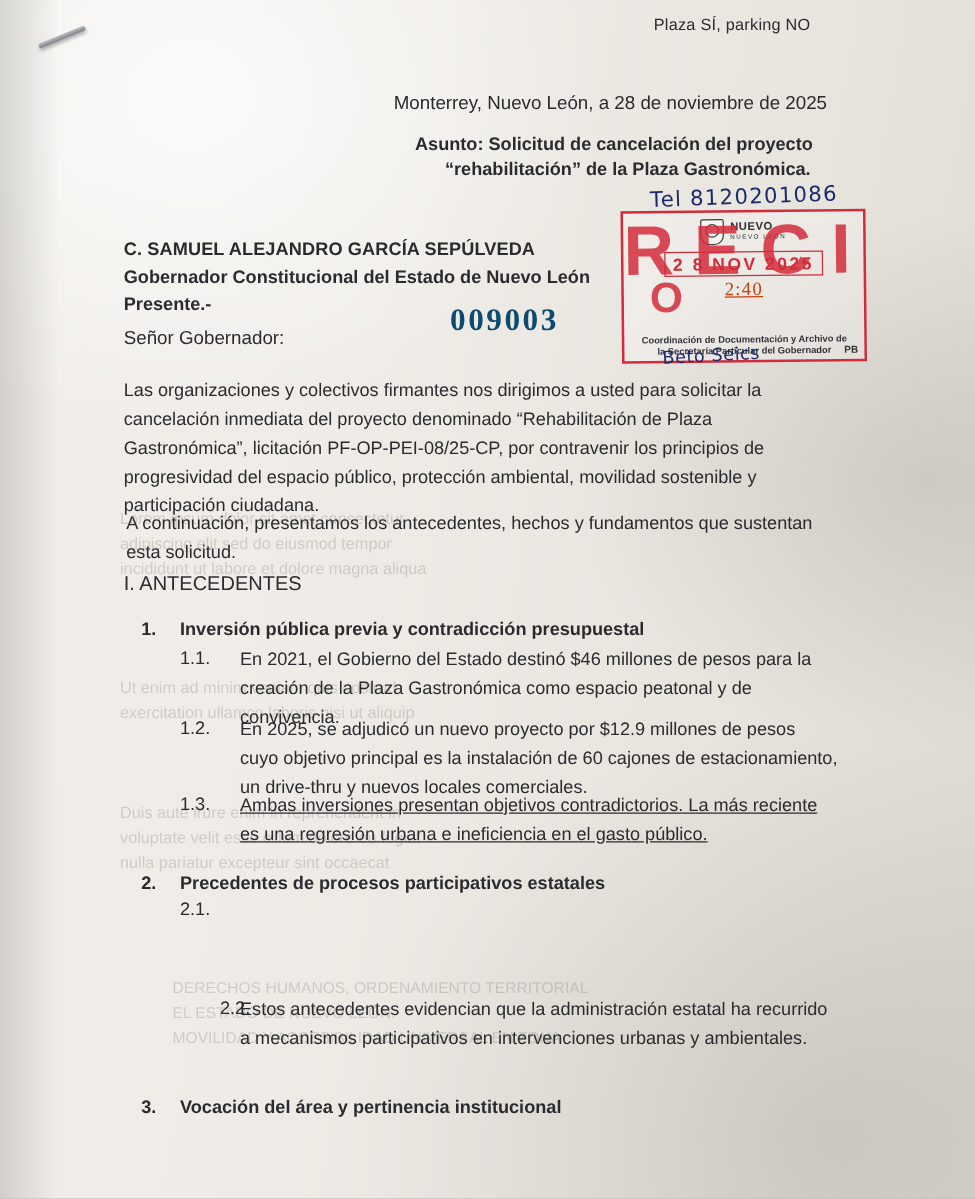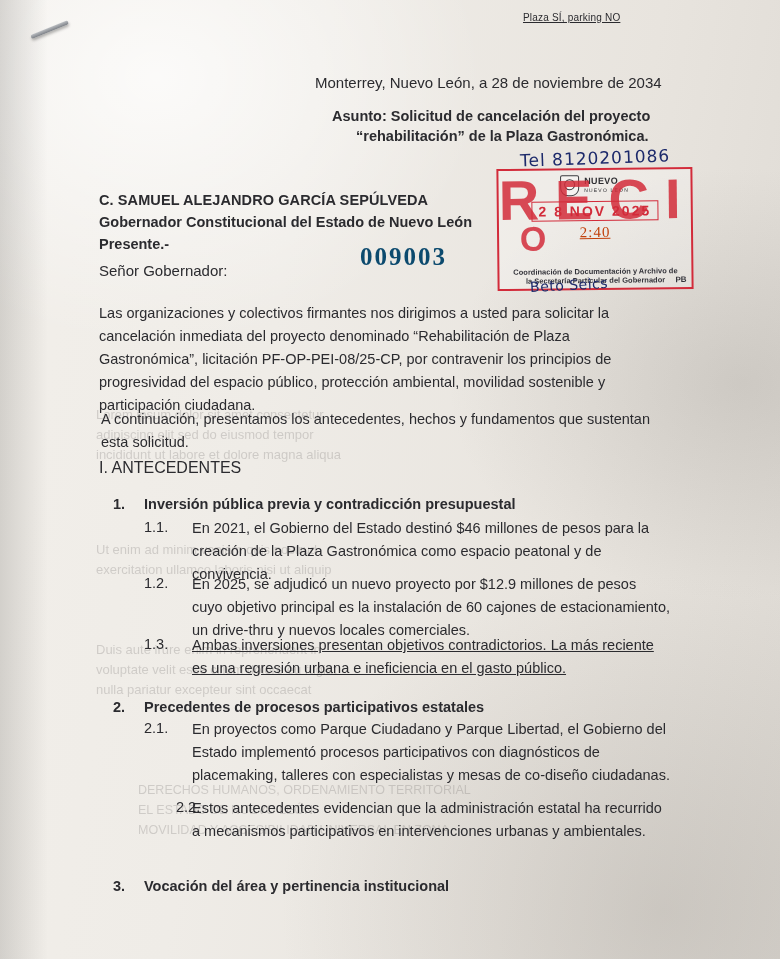--- a/index.html
+++ b/index.html
@@ -52,23 +52,22 @@
   .content {
     position: absolute;
     inset: 0;
     padding: 0;
   }
   .line {
     position: absolute;
     white-space: pre-wrap;
   }
   .t-hdr {
-    font-size: 10px;
+    font-size: 13px;
     letter-spacing: 0.2px;
-    text-decoration: underline;
   }
   .t-body {
     font-size: 14.5px;
     line-height: 21px;
   }
   .bold { font-weight: 700; }
   .blk { position: absolute; }
   .faint {
     color: rgba(90,88,86,0.22);
     font-size: 13px;
@@ -244,21 +243,21 @@
       <div>nulla pariatur excepteur sint occaecat</div>
     </div>
     <div class="blk faint" style="left:138px; top:780px; width:600px; font-size:12.5px;">
       <div>DERECHOS HUMANOS, ORDENAMIENTO TERRITORIAL</div>
       <div>EL ESTADO DE NUEVO LEÓN.</div>
       <div>MOVILIDAD Y ACCESIBILIDAD UNIVERSAL EN ZONA</div>
     </div>
 
     <div class="line t-hdr" style="left:523px; top:12px;">Plaza SÍ, parking NO</div>
 
-    <div class="line t-body" style="left:315px; top:72px; font-size:15px;">Monterrey, Nuevo León, a 28 de noviembre de 2034</div>
+    <div class="line t-body" style="left:315px; top:72px; font-size:15px;">Monterrey, Nuevo León, a 28 de noviembre de 2025</div>
 
     <div class="line t-body bold" style="left:332px; top:106px; font-size:14.5px;">Asunto: Solicitud de cancelación del proyecto</div>
     <div class="line t-body bold" style="left:356px; top:126px; font-size:14.5px;">“rehabilitación” de la Plaza Gastronómica.</div>
 
     <div class="line t-body bold" style="left:99px; top:212px; font-size:14.5px;">Gobernador Constitucional del Estado de Nuevo León</div>
     <div class="line t-body bold" style="left:99px; top:190px; font-size:14.5px; letter-spacing:0.1px;">C. SAMUEL ALEJANDRO GARCÍA SEPÚLVEDA</div>
     <div class="line t-body bold" style="left:99px; top:234px; font-size:14.5px;">Presente.-</div>
 
     <div class="folio">009003</div>
 
@@ -279,21 +278,20 @@
     <div class="sub-num t-body" style="left:144px; top:573px;">1.2.</div>
     <div class="blk t-body" style="left:192px; top:573px; width:478px; line-height:23px;">En 2025, se adjudicó un nuevo proyecto por $12.9 millones de pesos cuyo objetivo principal es la instalación de 60 cajones de estacionamiento, un drive-thru y nuevos locales comerciales.</div>
 
     <div class="sub-num t-body" style="left:144px; top:634px;">1.3.</div>
     <div class="blk t-body" style="left:192px; top:634px; width:478px; line-height:23px;text-decoration:underline;">Ambas inversiones presentan objetivos contradictorios. La más reciente es una regresión urbana e ineficiencia en el gasto público.</div>
 
     <div class="num t-body" style="left:113px; top:697px; font-size:14.5px;">2.</div>
     <div class="blk t-body bold" style="left:144px; top:697px; width:520px;">Precedentes de procesos participativos estatales</div>
 
     <div class="sub-num t-body" style="left:144px; top:718px;">2.1.</div>
-    <div class="blk t-body" style="left:192px; top:718px; width:478px; line-height:23px;">En proyectos como Parque Ciudadano y Parque Libertad, el Gobierno del Estado implementó procesos participativos con diagnósticos de placemaking, talleres con especialistas y mesas de co-diseño ciudadanas.</div>
 
     <div class="sub-num t-body" style="left:144px; top:797px;margin-left:32px;">2.2.</div>
     <div class="blk t-body" style="left:192px; top:797px; width:478px; line-height:23px;">Estos antecedentes evidencian que la administración estatal ha recurrido a mecanismos participativos en intervenciones urbanas y ambientales.</div>
 
     <div class="num t-body" style="left:113px; top:876px; font-size:14.5px;">3.</div>
     <div class="blk t-body bold" style="left:144px; top:876px; width:520px;">Vocación del área y pertinencia institucional</div>
 
     <div class="stamp">
       <div class="stamp-inner">
         <div class="stamp-shield">

